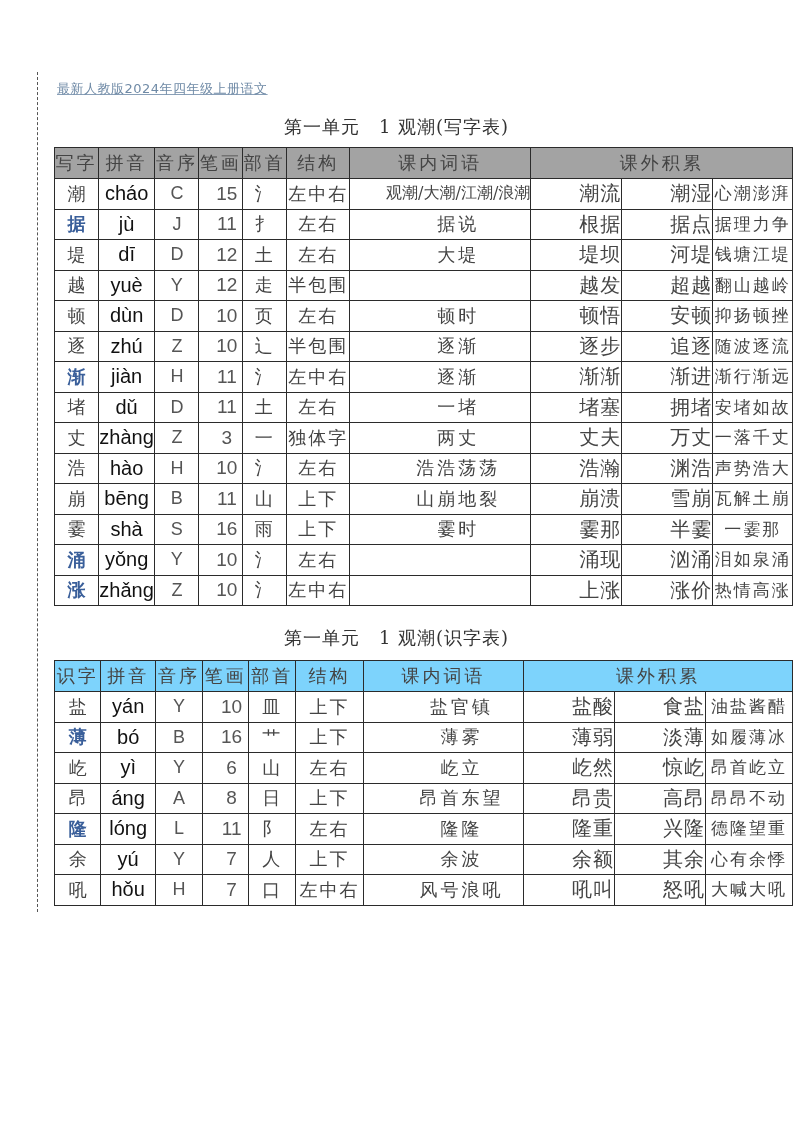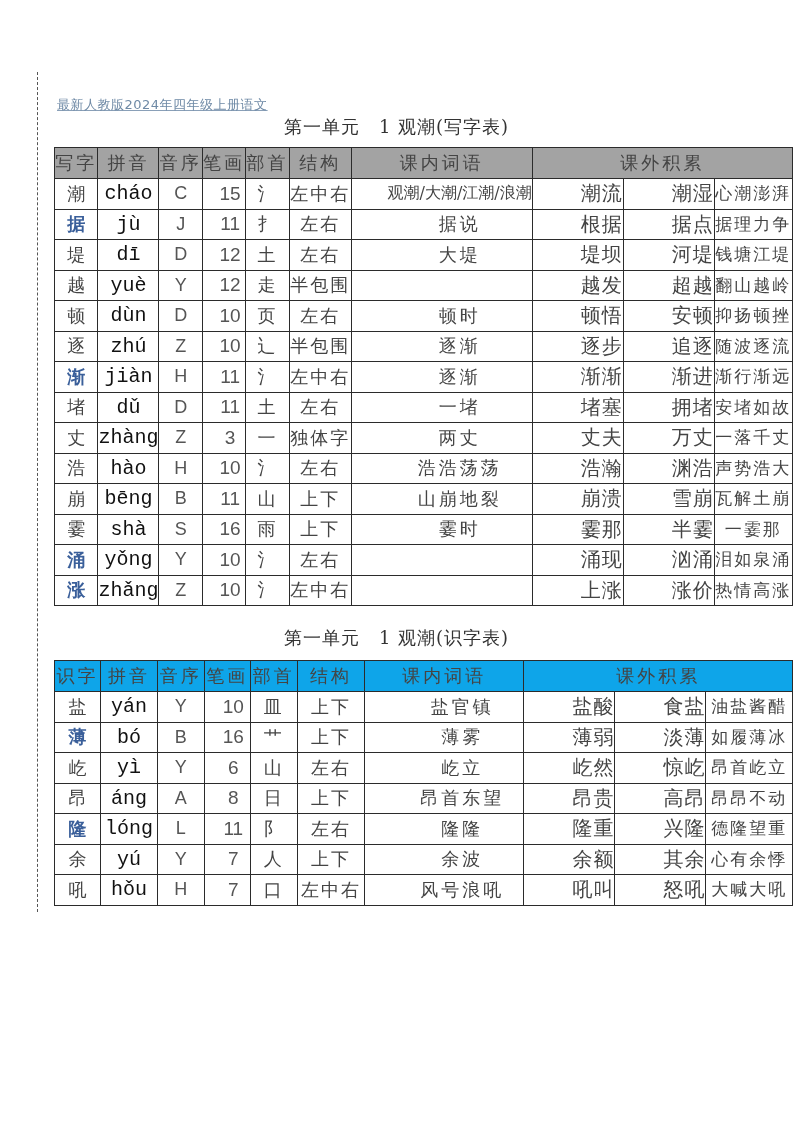--- a/index.html
+++ b/index.html
@@ -1,34 +1,34 @@
 <!DOCTYPE html>
 <html><head>
 <meta charset="utf-8">
 <style>
   html, body { margin:0; padding:0; background:#ffffff; }
   body { width:793px; height:1122px; position:relative; overflow:hidden;
          font-family:"DejaVu Sans", "Liberation Sans", sans-serif; color:#333; }
   .dash-line { position:absolute; left:37px; top:72px; height:840px; width:0;
                border-left:1.5px dashed #555; }
   .subtitle { position:absolute; left:57px; top:80px; font-size:13px; color:#6f8aa6;
-              text-decoration:underline; text-decoration-color:#8aa0b8; letter-spacing:0.5px;margin-top:16px; }
+              text-decoration:underline; text-decoration-color:#8aa0b8; letter-spacing:0.5px; }
   .title { position:absolute; left:0; width:793px; text-align:center; font-size:18px; color:#333;
            font-family:"DejaVu Serif", "Liberation Serif", serif; letter-spacing:1px; }
   table { position:absolute; left:54px; border-collapse:collapse; table-layout:fixed; }
   td, th { border:1.5px solid #2b2b2b; padding:0; text-align:center; white-space:nowrap; overflow:hidden;
            font-weight:normal; }
   th { height:30px; font-size:18px; color:#444; letter-spacing:3px;
        font-family:"DejaVu Serif", "Liberation Serif", serif; }
   td { height:29.5px; font-size:18px; color:#444; }
   .t1 th { background:#a3a3a3; }
-  .t2 th { background:#0ea5e9; }
+  .t2 th { background:#7dd3fc; }
   .char { font-family:"DejaVu Serif", "Liberation Serif", serif; color:#444; }
   .char.hl { color:#3a5f9a; font-weight:bold; }
-  .py { font-size:20px; color:#111; font-family:Liberation Mono, monospace; }
+  .py { font-size:20px; color:#111; font-family:Liberation Sans, sans-serif; }
   .letter { font-size:18px; color:#555; font-family:"Liberation Sans", sans-serif; font-weight:300; }
   .strokes { font-size:19px; color:#555; font-family:"Liberation Sans", sans-serif;padding-left:12px; }
   .rad, .struct, .words, .ext { font-family:"DejaVu Serif", "Liberation Serif", serif; letter-spacing:2px; }
   .words { letter-spacing:3px;padding-left:36px; }
   .ext { font-size:20px; letter-spacing:1px;padding-left:48px; }
   .ext4 { font-size:17px; letter-spacing:2px; }
   .tight { letter-spacing:0; font-size:16px; }
 </style>
 </head>
 <body>

